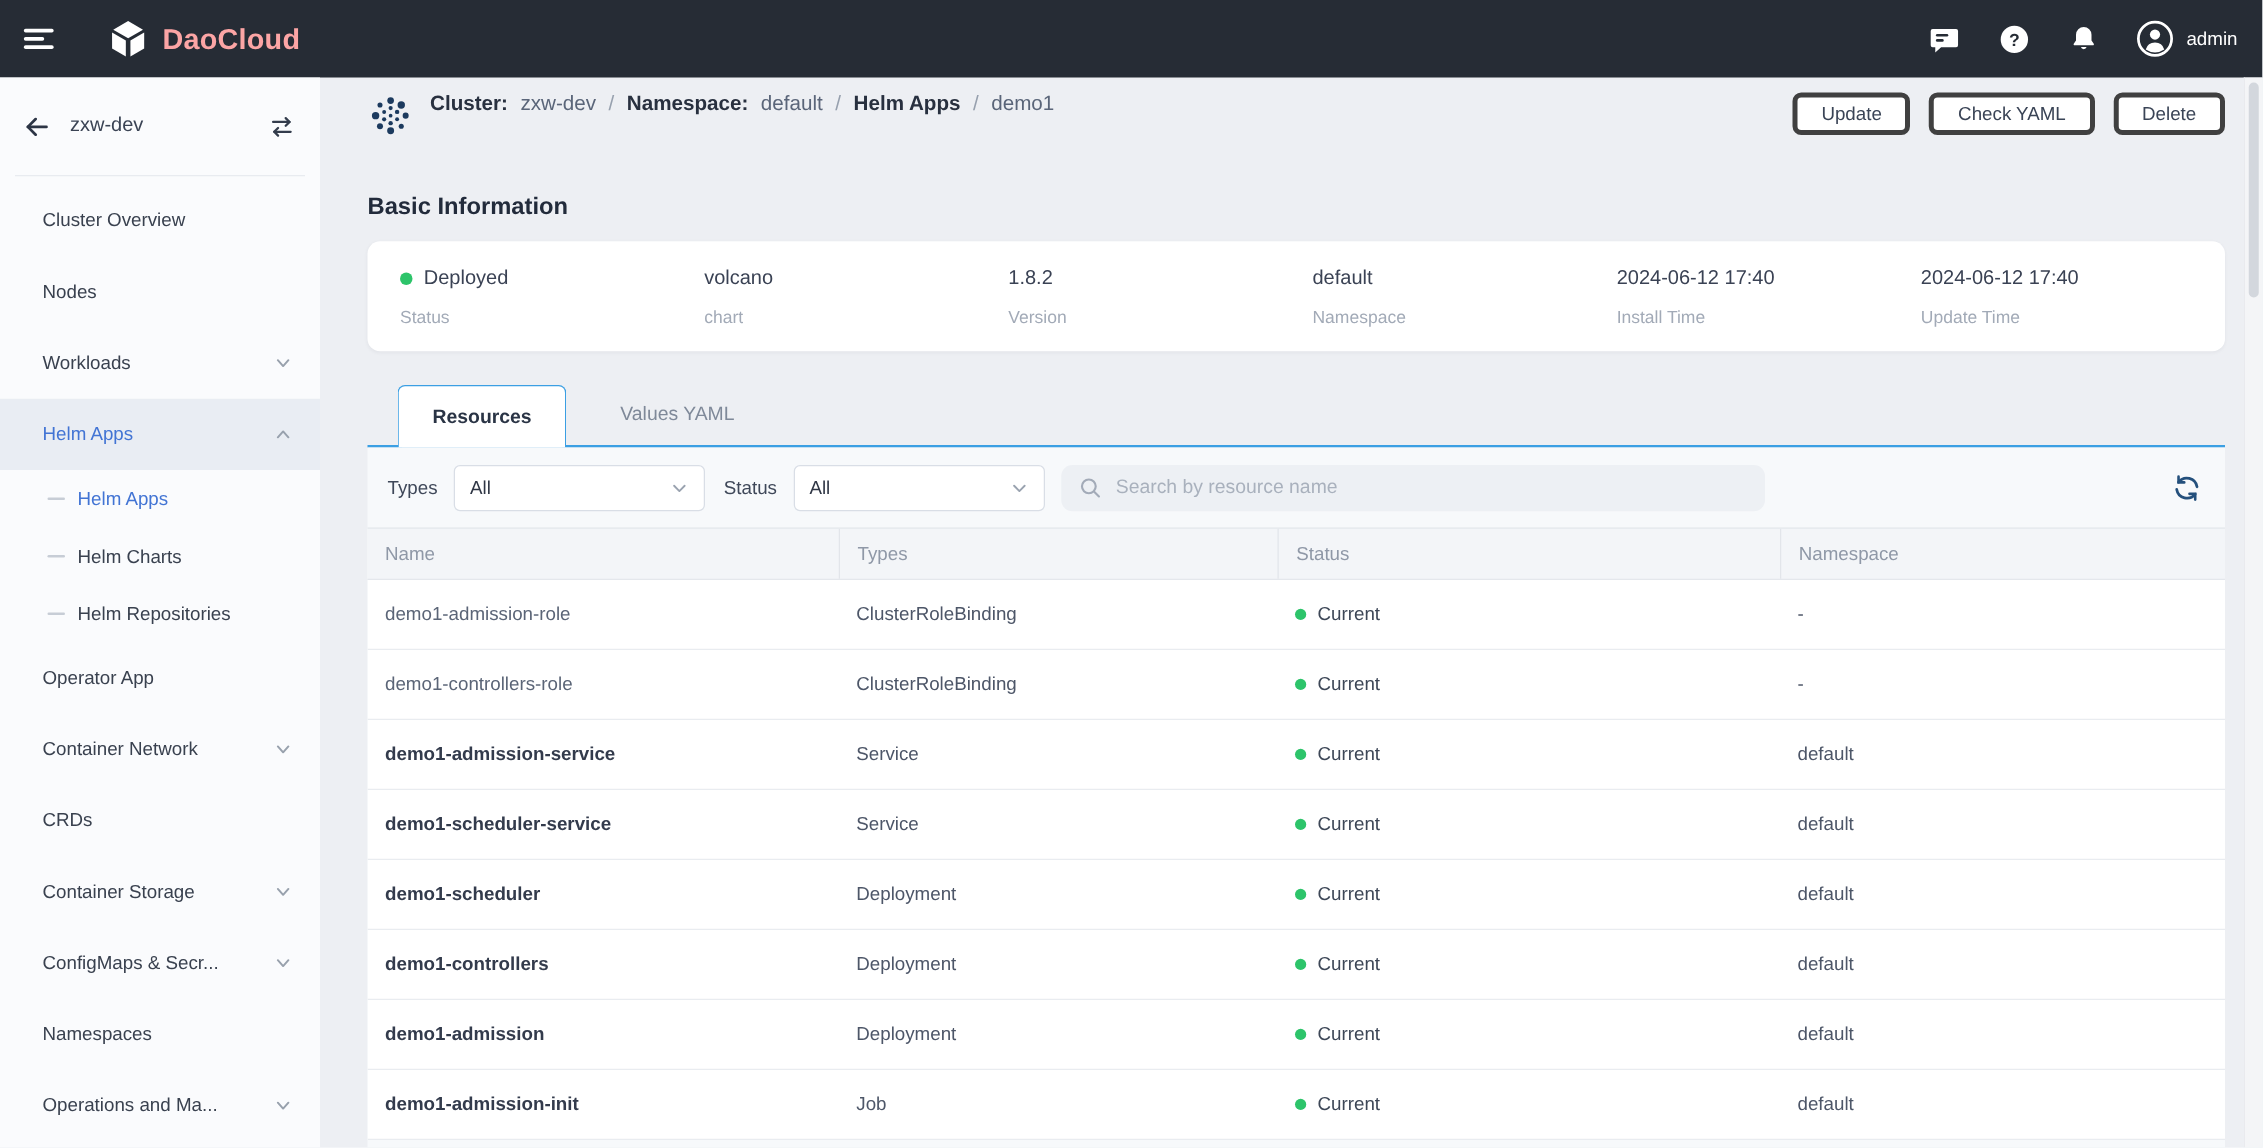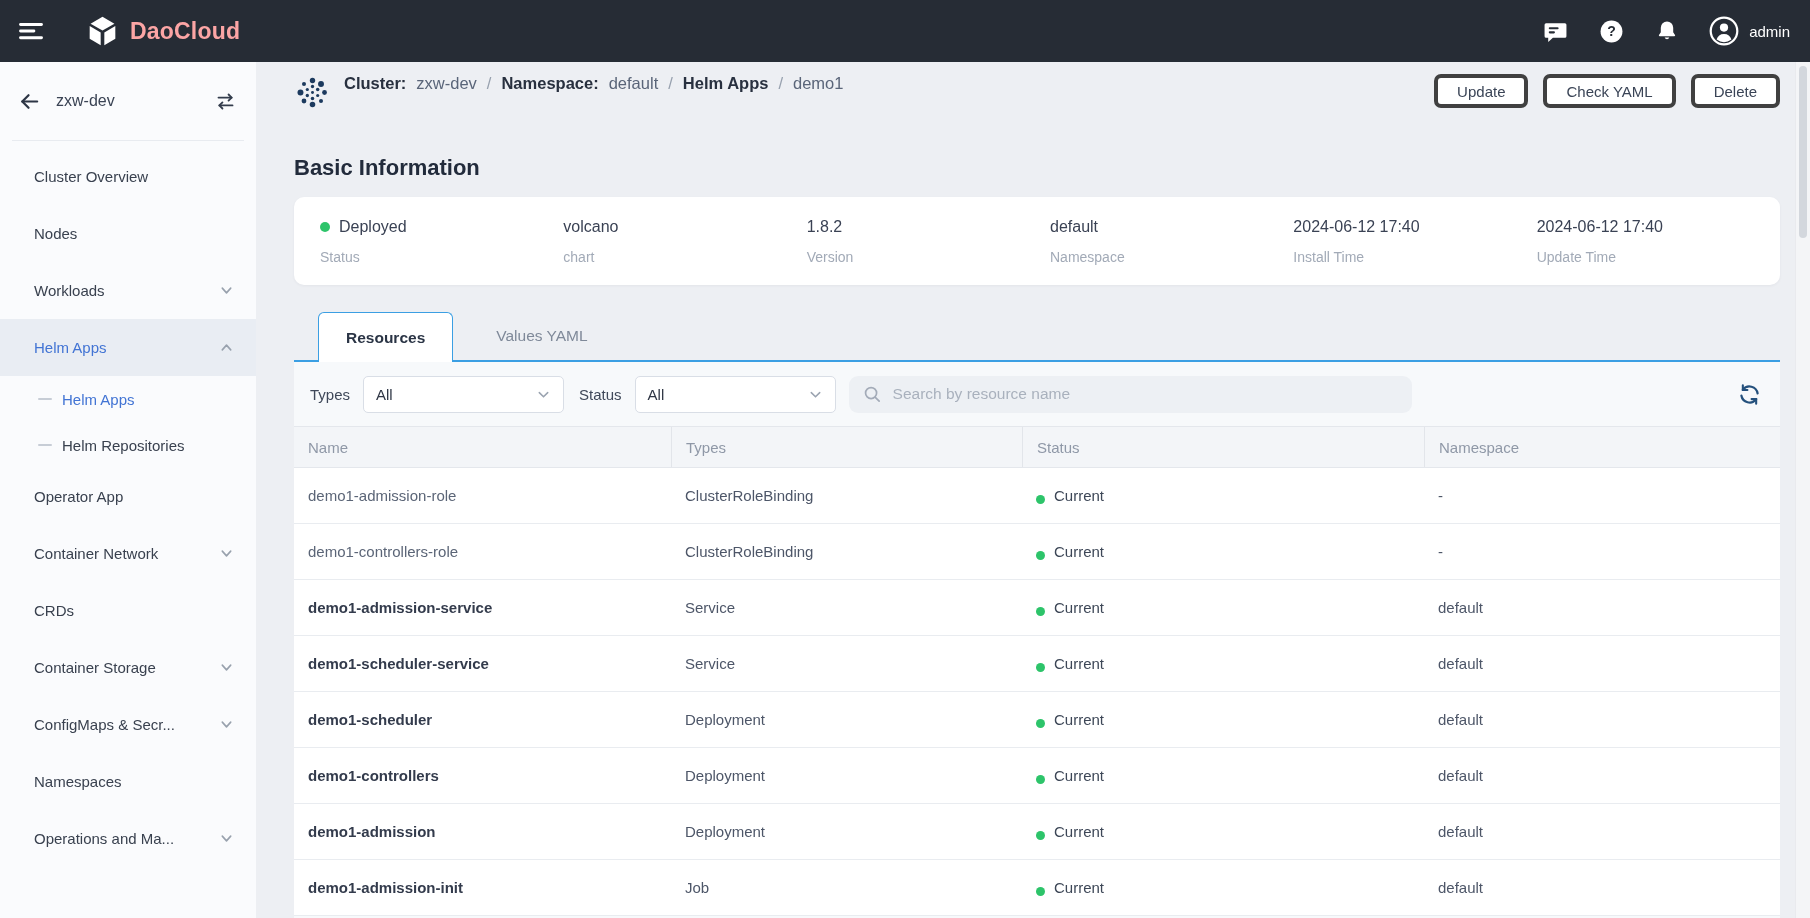--- a/index.html
+++ b/index.html
@@ -47,21 +47,21 @@
   .cluster-ic { color:var(--navy); }
   .crumbs { display:flex; align-items:center; gap:10px; margin-left:13px; font-size:16.5px; }
   .crumb.label { font-weight:700; color:#28303f; }
   .crumb.value { color:#5a6579; }
   .crumb.sep { color:#97a0ae; }
   .crumb[data-interactable="true"] { cursor:pointer; }
   .actions { margin-left:auto; display:flex; }
   .btn { background:#fff; border:4px solid #404040; border-radius:7px; height:34px; padding:0 19px; font-size:15px;
          color:#3a4456; margin-left:15px; cursor:pointer; font-family:inherit; }
 
-  .bi-title { margin:22px 0 0 38px; font-size:22px; font-weight:700; color:#222b3b; }
+  .bi-title { margin:22px 0 0 38px; font-size:19px; font-weight:700; color:#222b3b; }
   .bi-card { margin:16px 30px 0 38px; height:88px; background:#fff; border-radius:10px;
              box-shadow:0 1px 3px rgba(30,40,60,.05);
              display:grid; grid-template-columns:repeat(6,1fr); align-content:center; padding-left:26px; }
   .bi-field .val { font-size:16px; color:#3a4254; display:flex; align-items:center; }
   .dot { width:10px; height:10px; border-radius:50%; background:var(--green); margin-right:9px; flex:none; }
   .bi-field .lab { margin-top:13px; font-size:14px; color:#a2aab7; }
 
   .tabs { margin:27px 30px 0 38px; display:flex; align-items:flex-end; border-bottom:2px solid var(--tab-blue); padding-left:24px; }
   .tab { height:48px; display:flex; align-items:center; padding:0 27px; font-size:15.5px; color:#7f8999; cursor:pointer; }
   .tab.active { height:50px; background:#fff; border:1px solid var(--tab-blue); border-bottom:none;
@@ -86,21 +86,21 @@
   .thead { display:grid; grid-template-columns:377px 351px 402px 1fr; height:42px; flex:none;
            background:#f3f5f8; border-top:1px solid #e4e7ec; border-bottom:1px solid #e4e7ec; }
   .th { font-size:15px; color:#8f98a7; padding-left:14px; display:flex; align-items:center; }
   .th + .th { border-left:1px solid #e2e5ea; }
   .tbody { flex:1; overflow:hidden; }
   .trow { display:grid; grid-template-columns:377px 351px 402px 1fr; height:56px; background:#fff;
           border-bottom:1px solid #e9ecf0; align-items:center; font-size:15px; }
   .td { padding-left:14px; color:#4d5668; }
   .td.name { color:#5b6577; }
   .td.name.link { font-weight:700; color:#333b4c; cursor:pointer; }
-  .td.status { display:flex; align-items:flex-end; color:#3d4757; }
+  .td.status { display:flex; align-items:center; color:#3d4757; }
   .td.status .dot { width:9px; height:9px; }
 
   .scrollbar { position:absolute; top:62px; right:0; width:15px; bottom:0; background:#f4f5f7; border-left:1px solid #e9eaee; }
   .thumb { position:absolute; top:4px; left:3px; width:8px; height:172px; border-radius:4px; background:#d3d7dd; cursor:pointer; }
 </style>
 </head>
 <body style="--tab-blue: #3b9fe3; --link-blue: #4274d4; --green: #2dc46a; --navy: #1c3a5e;">
 
 <div class="topbar" data-interactable="false">
   <span class="hamburger" data-interactable="true">
@@ -196,20 +196,24 @@
               <path d="M3.5 5.5 L8 10.5 L12.5 5.5"></path>
             </svg>
           </span>
         </div>
         <div class="side-sub active" data-interactable="true">
           <span class="dash" data-interactable="false"></span>
           <span class="slbl" data-interactable="false">Helm Apps</span>
         </div>
         <div class="side-sub" data-interactable="true">
           <span class="dash" data-interactable="false"></span>
+          <span class="slbl" data-interactable="false">Helm Charts</span>
+        </div>
+        <div class="side-sub" data-interactable="true">
+          <span class="dash" data-interactable="false"></span>
           <span class="slbl" data-interactable="false">Helm Repositories</span>
         </div>
         <div class="side-item" data-interactable="true">
           <span class="lbl" data-interactable="false">Operator App</span>
         </div>
         <div class="side-item" data-interactable="true">
           <span class="lbl" data-interactable="false">Container Network</span>
           <span class="chev down" data-interactable="false">
             <svg viewBox="0 0 16 16" fill="none" stroke="currentColor" stroke-width="1.7" stroke-linecap="round" stroke-linejoin="round">
               <path d="M3.5 5.5 L8 10.5 L12.5 5.5"></path>

